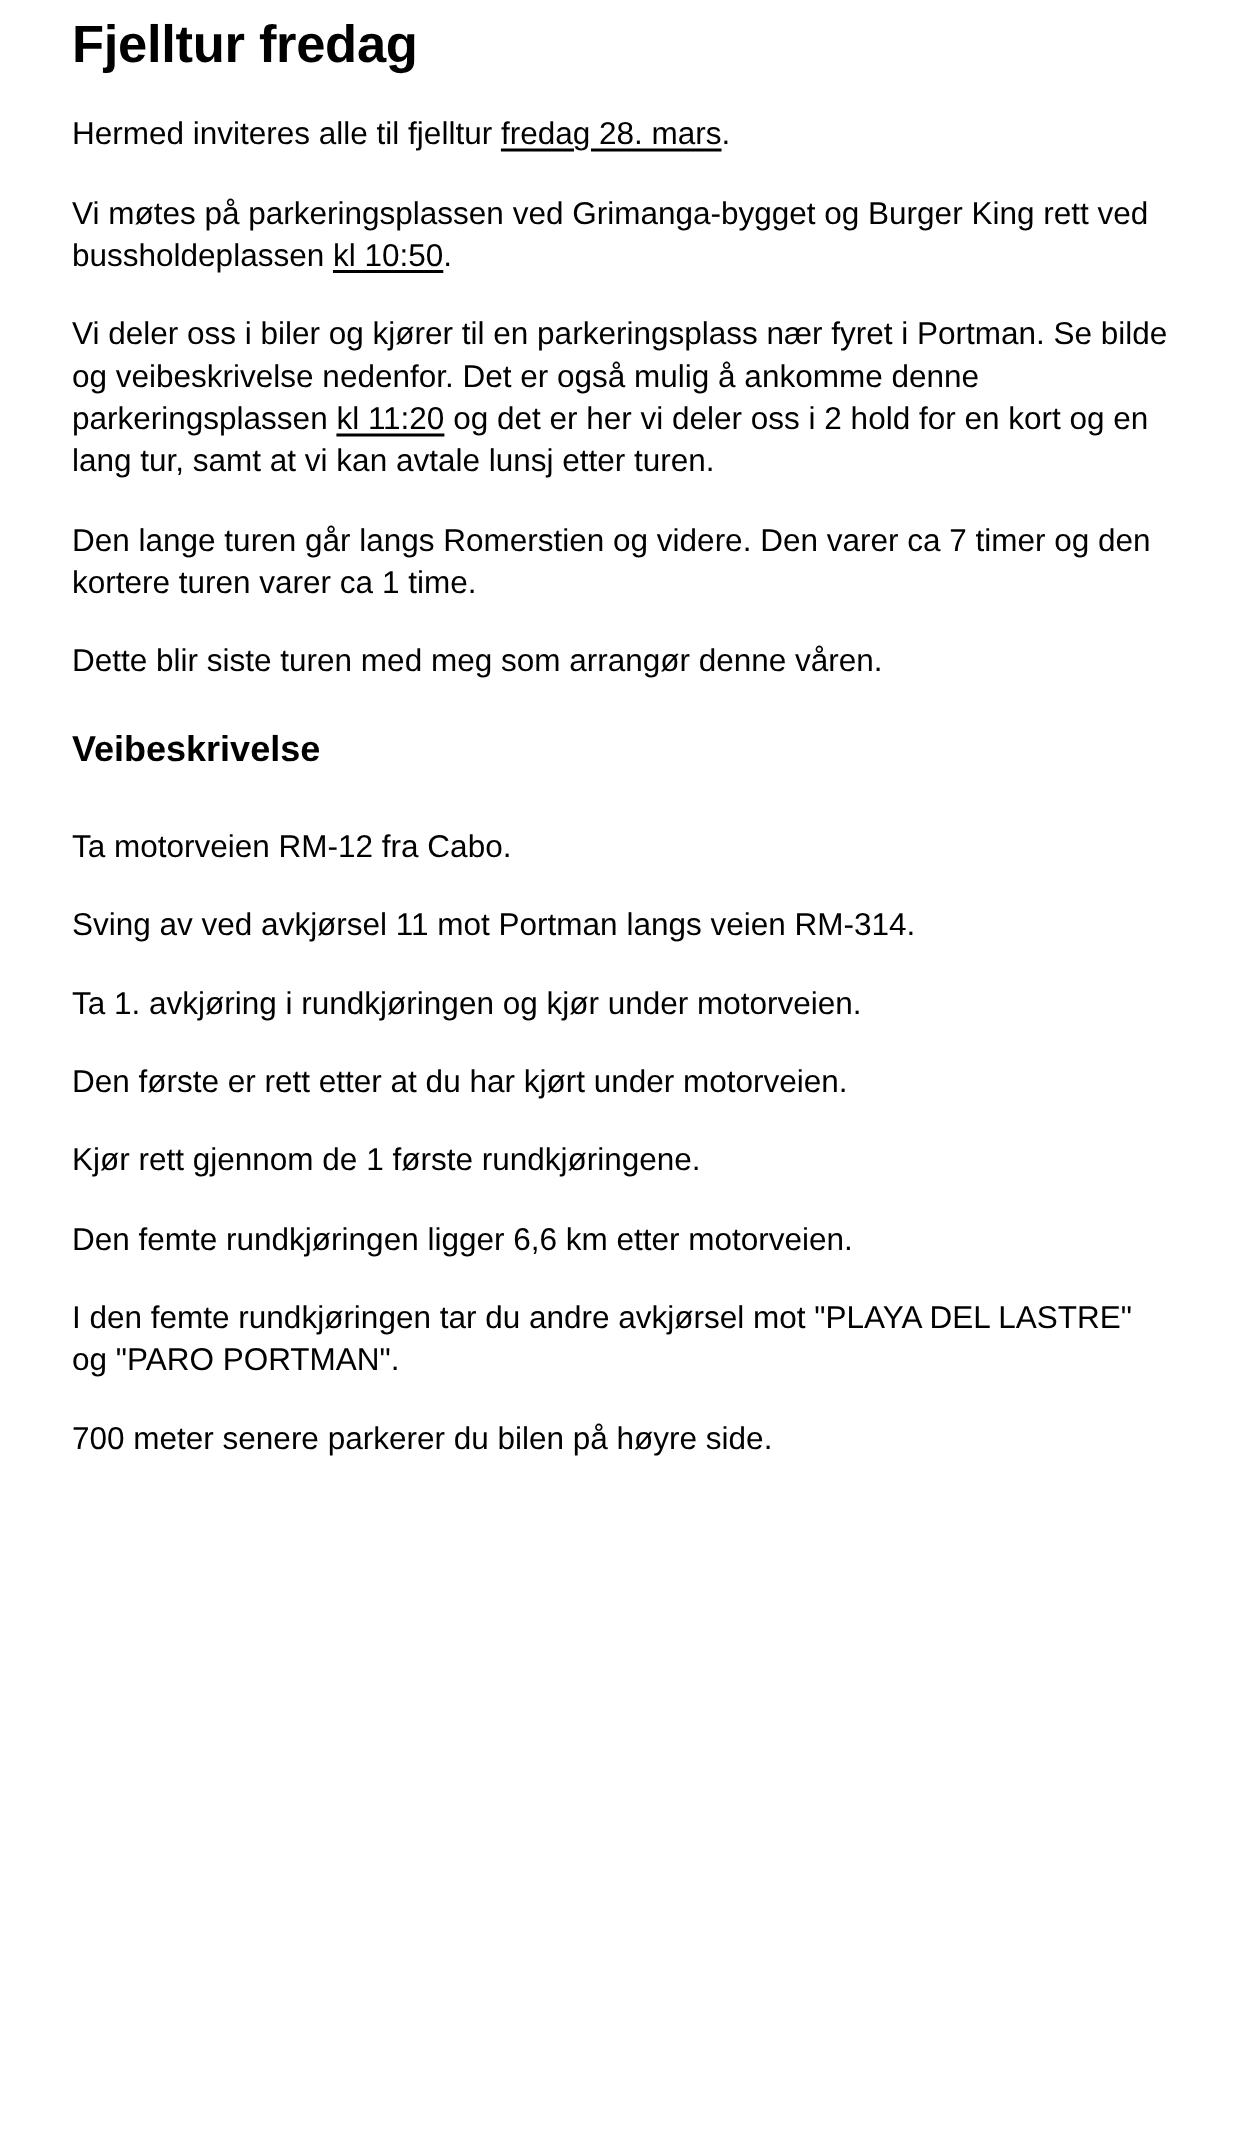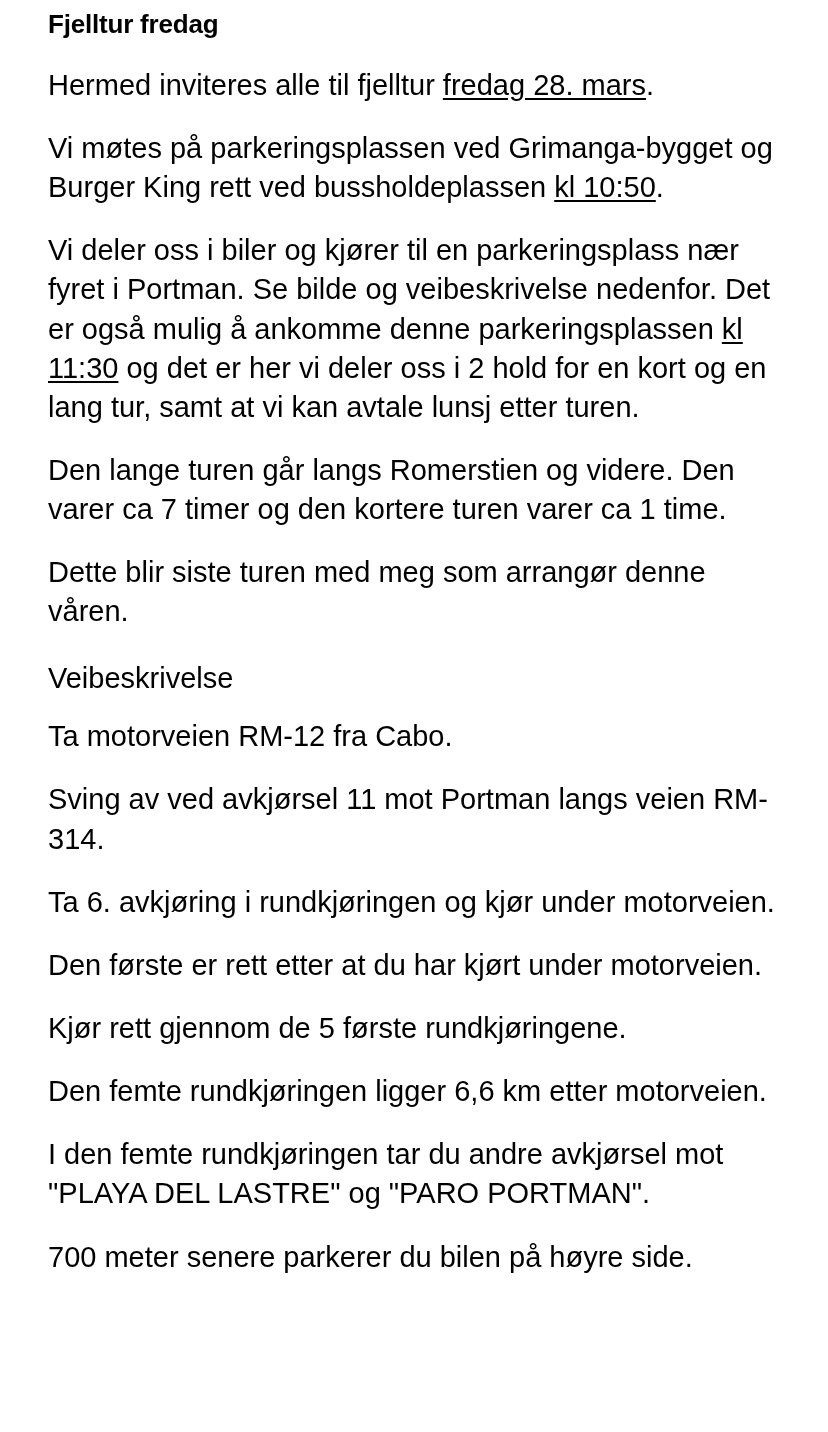--- a/index.html
+++ b/index.html
@@ -13,57 +13,57 @@
     font-family: "Liberation Sans", sans-serif;
     color: #000000;
     -webkit-font-smoothing: antialiased;
   }
   .page {
     width: 828px;
     box-sizing: border-box;
     padding: 0 48px 0 48px;
   }
   h1.doc-title {
-    font-size: 26px;
+    font-size: 35px;
     line-height: 1.15;
     font-weight: bold;
     margin: 10px 0 26px 0;
     letter-spacing: -0.2px;
   }
   h2.section-title {
-    font-size: 29px;
+    font-size: 24px;
     line-height: 1.3;
-    font-weight: normal;
-    margin: 28px 0 20px 0;
+    font-weight: bold;
+    margin: 28px 0 36px 0;
   }
   p.para {
-    font-size: 29px;
+    font-size: 21px;
     line-height: 1.35;
     margin: 0 0 24px 0;
     font-weight: normal;
   }
   .u {
     text-decoration: underline;
     text-underline-offset: 3px;
   }
 </style>
 </head>
 <body>
 
 <div class="page">
   <h1 class="doc-title">Fjelltur fredag</h1>
   <div id="doc-body">
       <p class="para"><span>Hermed inviteres alle til fjelltur </span><span class="u">fredag 28. mars</span><span>.</span></p>
       <p class="para"><span>Vi møtes på parkeringsplassen ved Grimanga-bygget og Burger King rett ved bussholdeplassen </span><span class="u">kl 10:50</span><span>.</span></p>
-      <p class="para"><span>Vi deler oss i biler og kjører til en parkeringsplass nær fyret i Portman. Se bilde og veibeskrivelse nedenfor. Det er også mulig å ankomme denne parkeringsplassen </span><span class="u">kl 11:30</span><span> og det er her vi deler oss i 2 hold for en kort og en lang tur, samt at vi kan avtale lunsj etter turen.</span></p>
+      <p class="para"><span>Vi deler oss i biler og kjører til en parkeringsplass nær fyret i Portman. Se bilde og veibeskrivelse nedenfor. Det er også mulig å ankomme denne parkeringsplassen </span><span class="u">kl 11:20</span><span> og det er her vi deler oss i 2 hold for en kort og en lang tur, samt at vi kan avtale lunsj etter turen.</span></p>
       <p class="para"><span>Den lange turen går langs Romerstien og videre. Den varer ca 7 timer og den kortere turen varer ca 1 time.</span></p>
       <p class="para"><span>Dette blir siste turen med meg som arrangør denne våren.</span></p>
       <h2 class="section-title"><span>Veibeskrivelse</span></h2>
       <p class="para"><span>Ta motorveien RM-12 fra Cabo.</span></p>
       <p class="para"><span>Sving av ved avkjørsel 11 mot Portman langs veien RM-314.</span></p>
-      <p class="para"><span>Ta 6. avkjøring i rundkjøringen og kjør under motorveien.</span></p>
+      <p class="para"><span>Ta 1. avkjøring i rundkjøringen og kjør under motorveien.</span></p>
       <p class="para"><span>Den første er rett etter at du har kjørt under motorveien.</span></p>
-      <p class="para"><span>Kjør rett gjennom de 5 første rundkjøringene.</span></p>
+      <p class="para"><span>Kjør rett gjennom de 1 første rundkjøringene.</span></p>
       <p class="para"><span>Den femte rundkjøringen ligger 6,6 km etter motorveien.</span></p>
       <p class="para"><span>I den femte rundkjøringen tar du andre avkjørsel mot "PLAYA DEL LASTRE" og "PARO PORTMAN".</span></p>
       <p class="para"><span>700 meter senere parkerer du bilen på høyre side.</span></p>
     </div>
 </div>
 
 </body></html>

